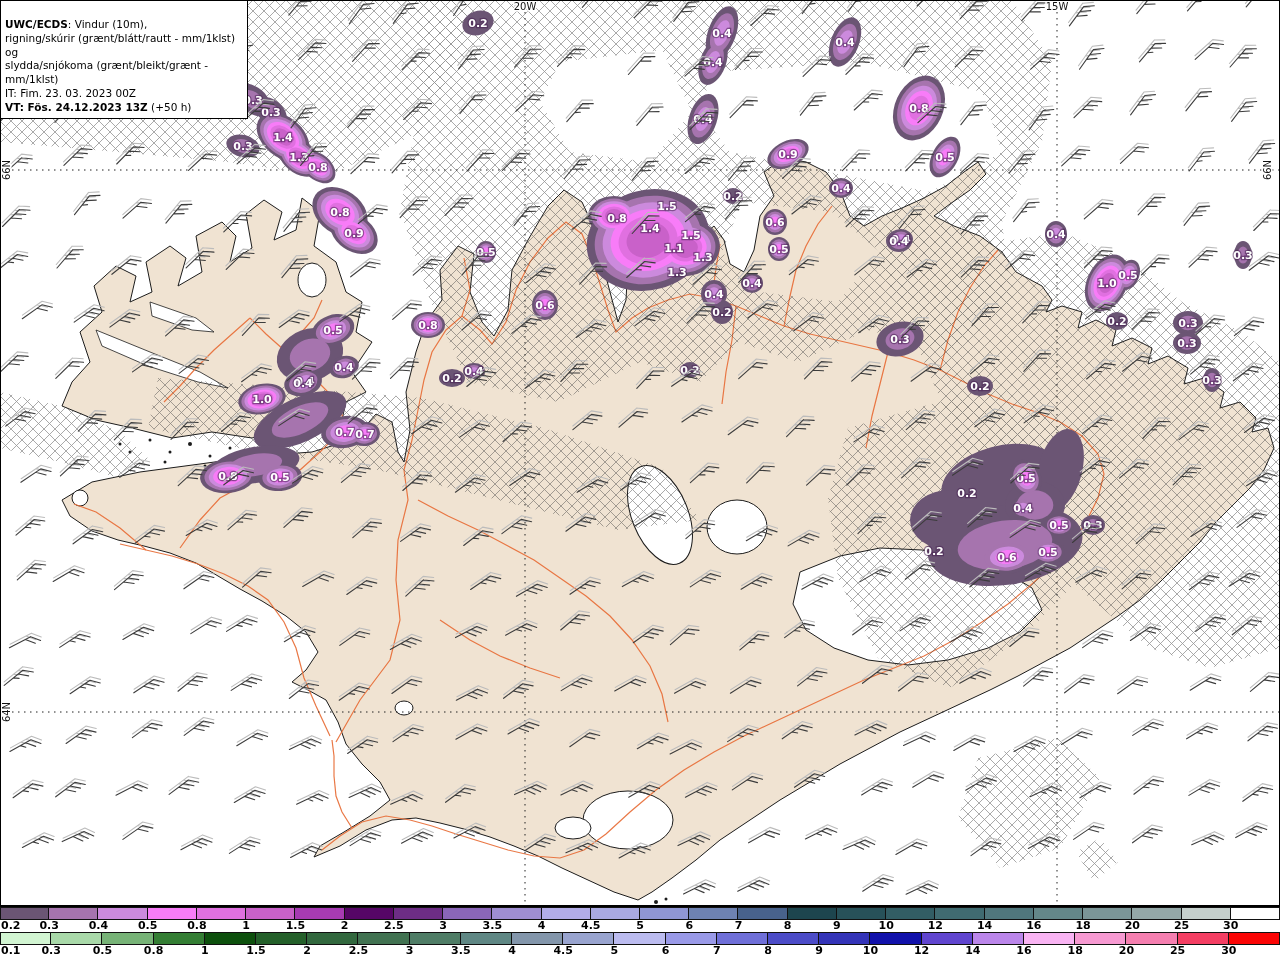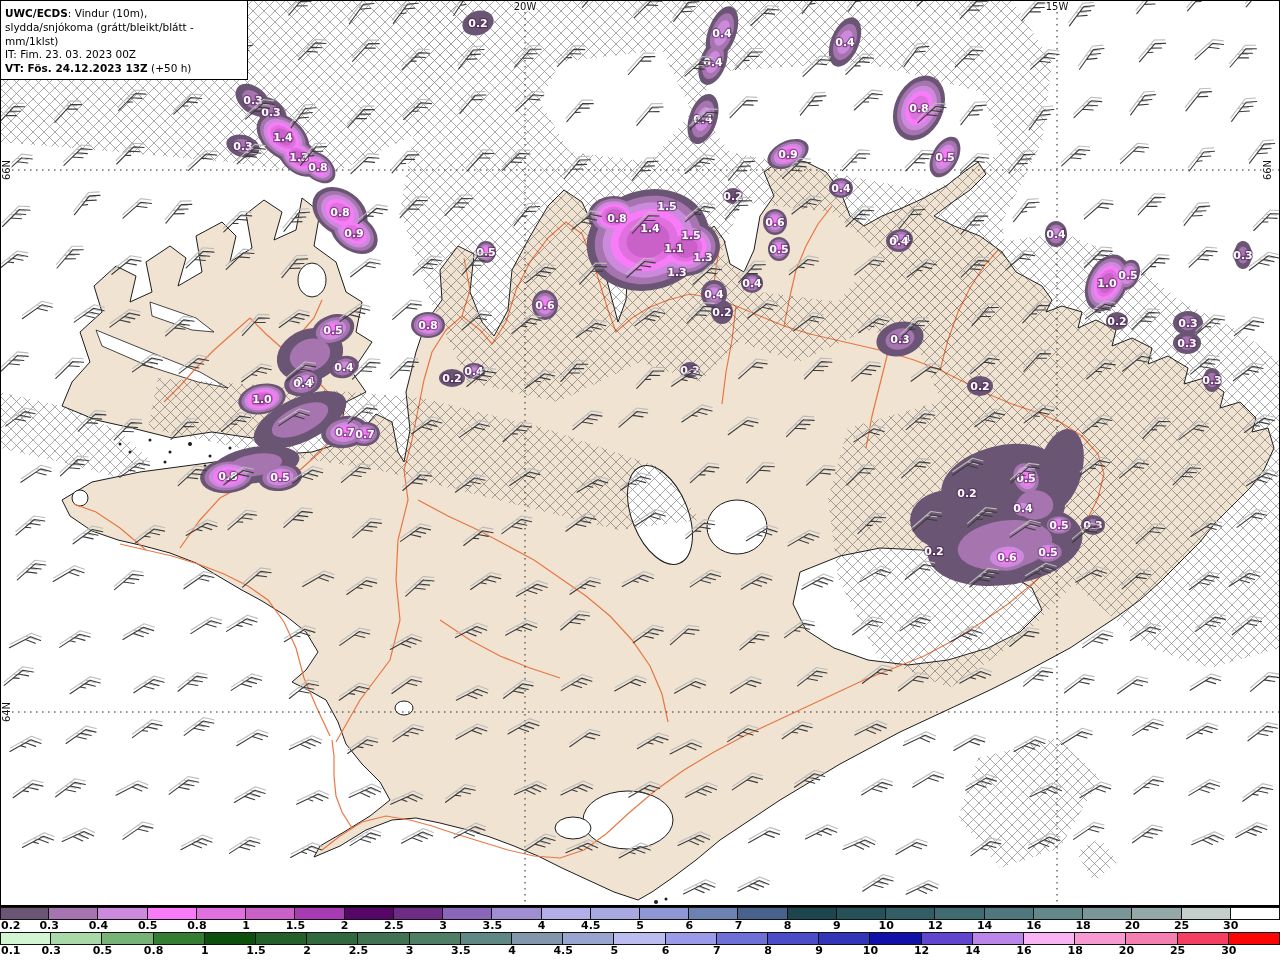--- a/index.html
+++ b/index.html
@@ -2,21 +2,21 @@
 <html><head>
 <meta charset="utf-8">
 <style>
   html,body{margin:0;padding:0;background:#fff;}
   #stage{position:relative;width:1280px;height:960px;overflow:hidden;background:#fff;
          font-family:"DejaVu Sans","Liberation Sans",sans-serif;}
   #map-wrap{position:absolute;top:0;left:0;width:1280px;height:906px;}
   svg{display:block;}
   
   #legend{position:absolute;top:0;left:0;width:238px;background:#ffffff;border:1px solid #000;
-          padding:6px 4px 3px 4px;font-size:10.5px;line-height:13.8px;color:#000;z-index:5;}
+          padding:17px 4px 3px 4px;font-size:10.5px;line-height:13.8px;color:#000;z-index:5;}
   #legend .b{font-weight:bold;}
   
   #colorbars{position:absolute;left:0;top:906px;width:1280px;height:54px;background:#fff;border-top:1px solid #000;}
   .bar{position:relative;width:1280px;height:13px;}
   .bar .cell{position:absolute;top:0;height:13px;border:1px solid #111;box-sizing:border-box;}
   .lblrow{position:relative;width:1280px;height:12px;}
   .lblrow .tick{position:absolute;top:0;font-size:11px;font-weight:bold;color:#000;white-space:nowrap;
                 transform:translateX(-50%);line-height:12px;}
   .lblrow .tick.first{transform:none;}
 </style>
@@ -2026,21 +2026,22 @@
           <text x="10" y="712" font-size="10" font-family="DejaVu Sans, Liberation Sans, sans-serif" fill="#111" text-anchor="middle" transform="rotate(-90 10 712)" style="paint-order:stroke;stroke:#ffffff;stroke-width:3px;">64N</text>
           <text x="1271" y="170" font-size="10" font-family="DejaVu Sans, Liberation Sans, sans-serif" fill="#111" text-anchor="middle" transform="rotate(-90 1271 170)" style="paint-order:stroke;stroke:#ffffff;stroke-width:3px;">66N</text>
         </g>
 
       <rect x="0.5" y="0.5" width="1279" height="905" fill="none" stroke="#000" stroke-width="1"></rect>
     </svg>
   </div>
 
   <div id="legend">
     <div><span class="b">UWC/ECDS</span><span>: Vindur (10m),</span></div>
-    <div>slydda/snjókoma (grátt/bleikt/blátt - mm/1klst)</div>
+    <div>rigning/skúrir (grænt/blátt/rautt - mm/1klst) og</div>
+    <div>slydda/snjókoma (grænt/bleikt/grænt - mm/1klst)</div>
     <div>IT: Fim. 23. 03. 2023 00Z</div>
     <div><span class="b">VT: Fös. 24.12.2023 13Z</span><span> (+50 h)</span></div>
   </div>
 
   <div id="colorbars">
     <div class="bar" id="bar1">
         <div class="cell" style="left: 0px; width: 49.2308px; background: rgb(107, 85, 116);"></div>
         <div class="cell" style="left: 48.2308px; width: 50.2308px; background: rgb(166, 116, 174);"></div>
         <div class="cell" style="left: 97.4615px; width: 50.2308px; background: rgb(204, 138, 221);"></div>
         <div class="cell" style="left: 146.692px; width: 50.2308px; background: rgb(248, 124, 248);"></div>

